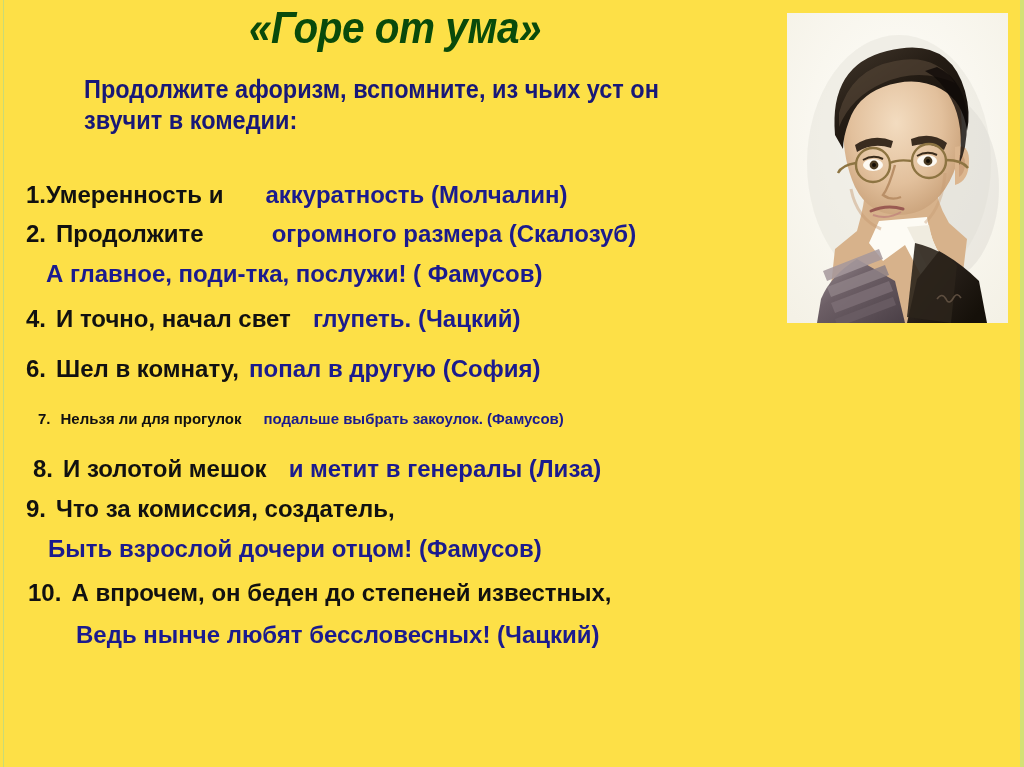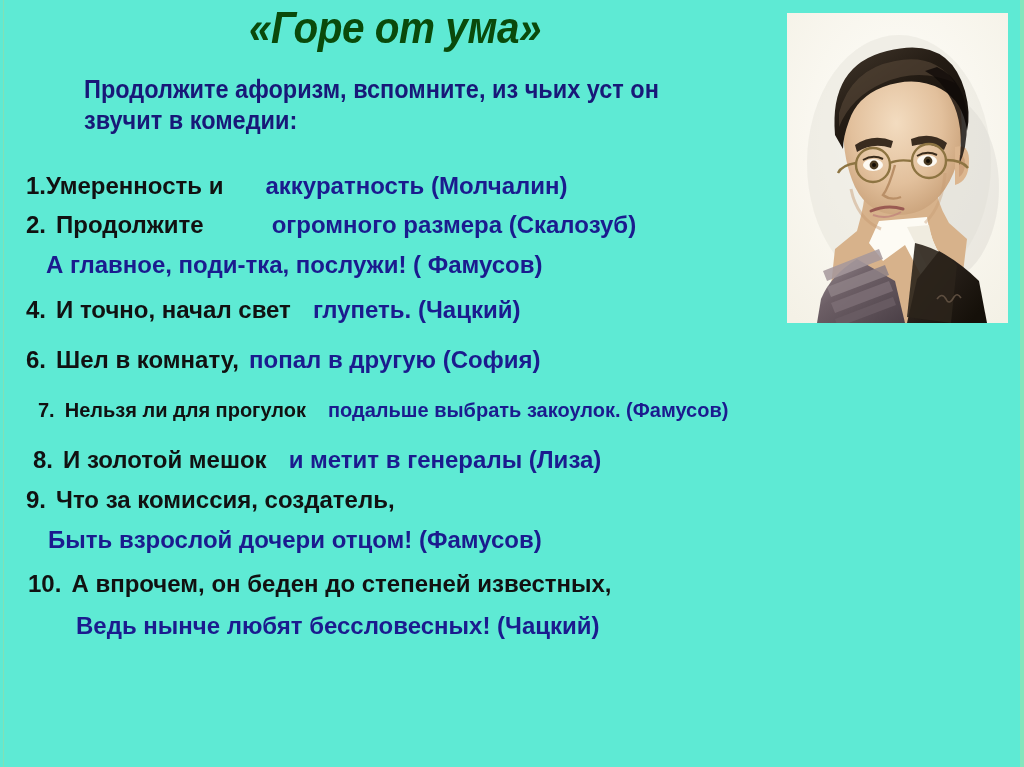--- a/index.html
+++ b/index.html
@@ -12,21 +12,21 @@
     height: 767px;
     overflow: hidden;
     background: #c9f5c1;
     font-family: "Liberation Sans", "DejaVu Sans", sans-serif;
     -webkit-font-smoothing: antialiased;
   }
   #slide {
     position: relative;
     width: 1024px;
     height: 767px;
-    background: #5eead4;
+    background: #fde047;
     box-sizing: border-box;
   }
   
   #slide::before {
     content: "";
     position: absolute;
     left: 3px; top: 0; bottom: 0;
     width: 1px;
     background: rgba(160, 215, 155, 0.55);
     pointer-events: none;
@@ -85,21 +85,21 @@
   .portrait-frame svg {
     display: block;
     width: 100%;
     height: 100%;
   }
 
   
   .list {
     position: absolute;
     left: 0;
-    top: 162px;
+    top: 171px;
     width: 1024px;
   }
   .item {
     position: relative;
     font-size: 24px;
     line-height: 28px;
     font-weight: 700;
     color: #0d0d0d;
     white-space: nowrap;
     transform-origin: 0 0;
@@ -111,21 +111,21 @@
   .a { color: #1b1b8e; }
 
   
   .item.i1  { margin-left: 26px; margin-top: 10px;  }
   .item.i2  { margin-left: 26px; margin-top: 11px;  }
   .item.i3  { margin-left: 26px; margin-top: 11px;  }
   .item.i3 .line2 { margin-left: 20px; margin-top: 12px; }
   .item.i4  { margin-left: 26px; margin-top: 17px;  }
   .item.i5  { margin-left: 26px; margin-top: 22px;  }
   .item.i6  { margin-left: 26px; margin-top: 22px;  }
-  .item.i7  { margin-left: 38px; margin-top: 22px; font-size: 20px; }
+  .item.i7  { margin-left: 38px; margin-top: 22px; font-size: 15px; }
   .item.i8  { margin-left: 33px; margin-top: 22px;  }
   .item.i9  { margin-left: 26px; margin-top: 12px;  }
   .item.i9 .line2 { margin-left: 22px; margin-top: 12px; }
   .item.i10 { margin-left: 28px; margin-top: 16px;  }
   .item.i10 .line2 { margin-left: 48px; margin-top: 14px; }
 
   .sp { display: inline-block; }
   .sp-sm { width: 10px; }
   .sp-md { width: 22px; }
   .sp-lg { width: 42px; }

